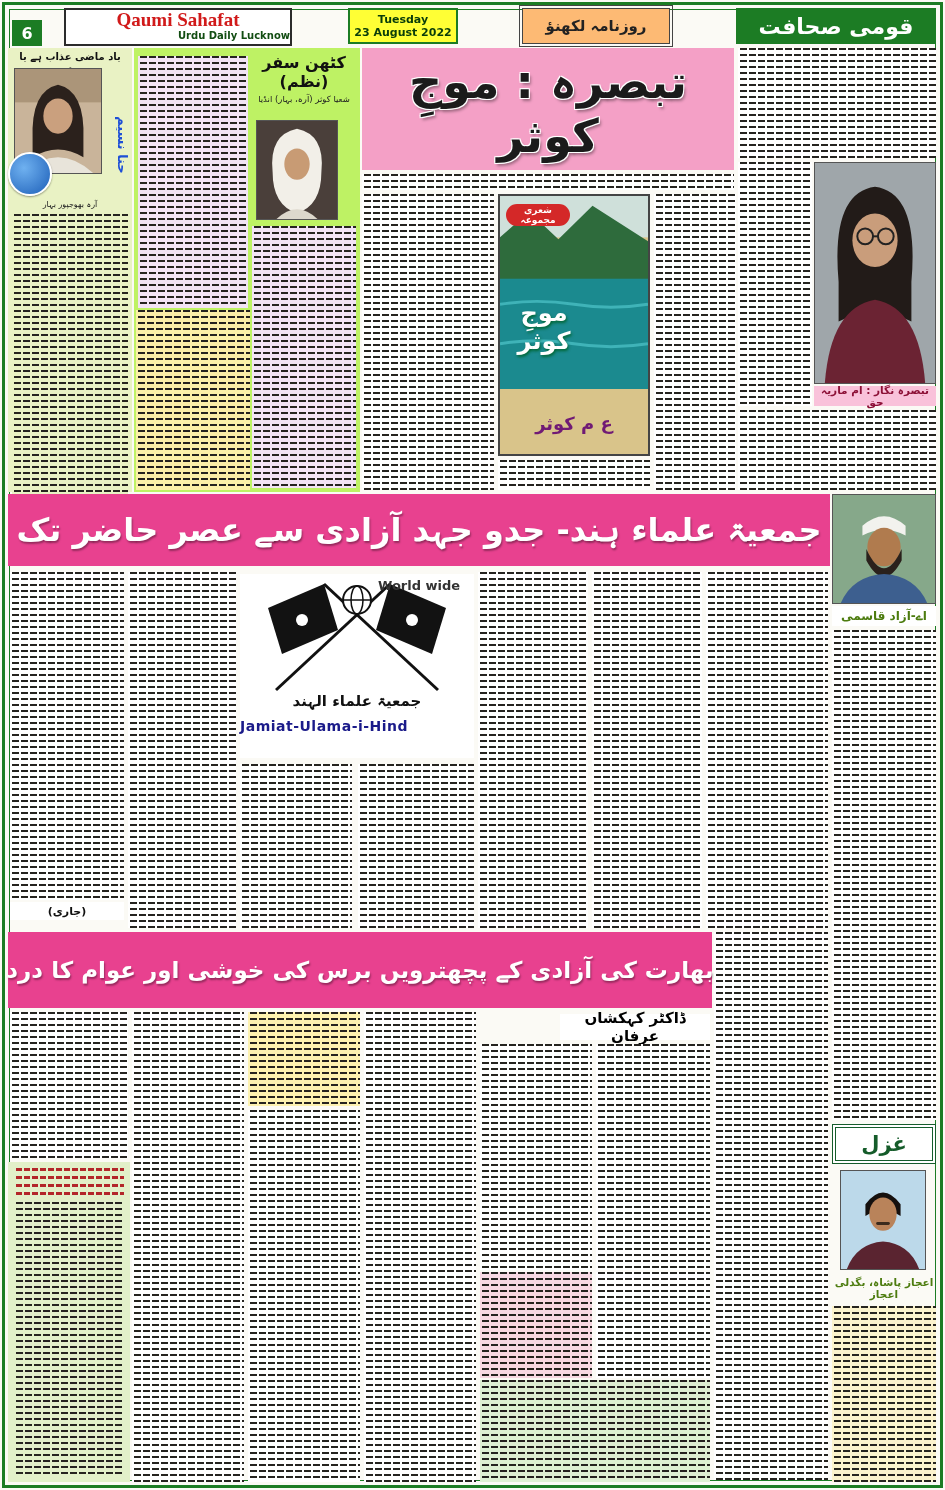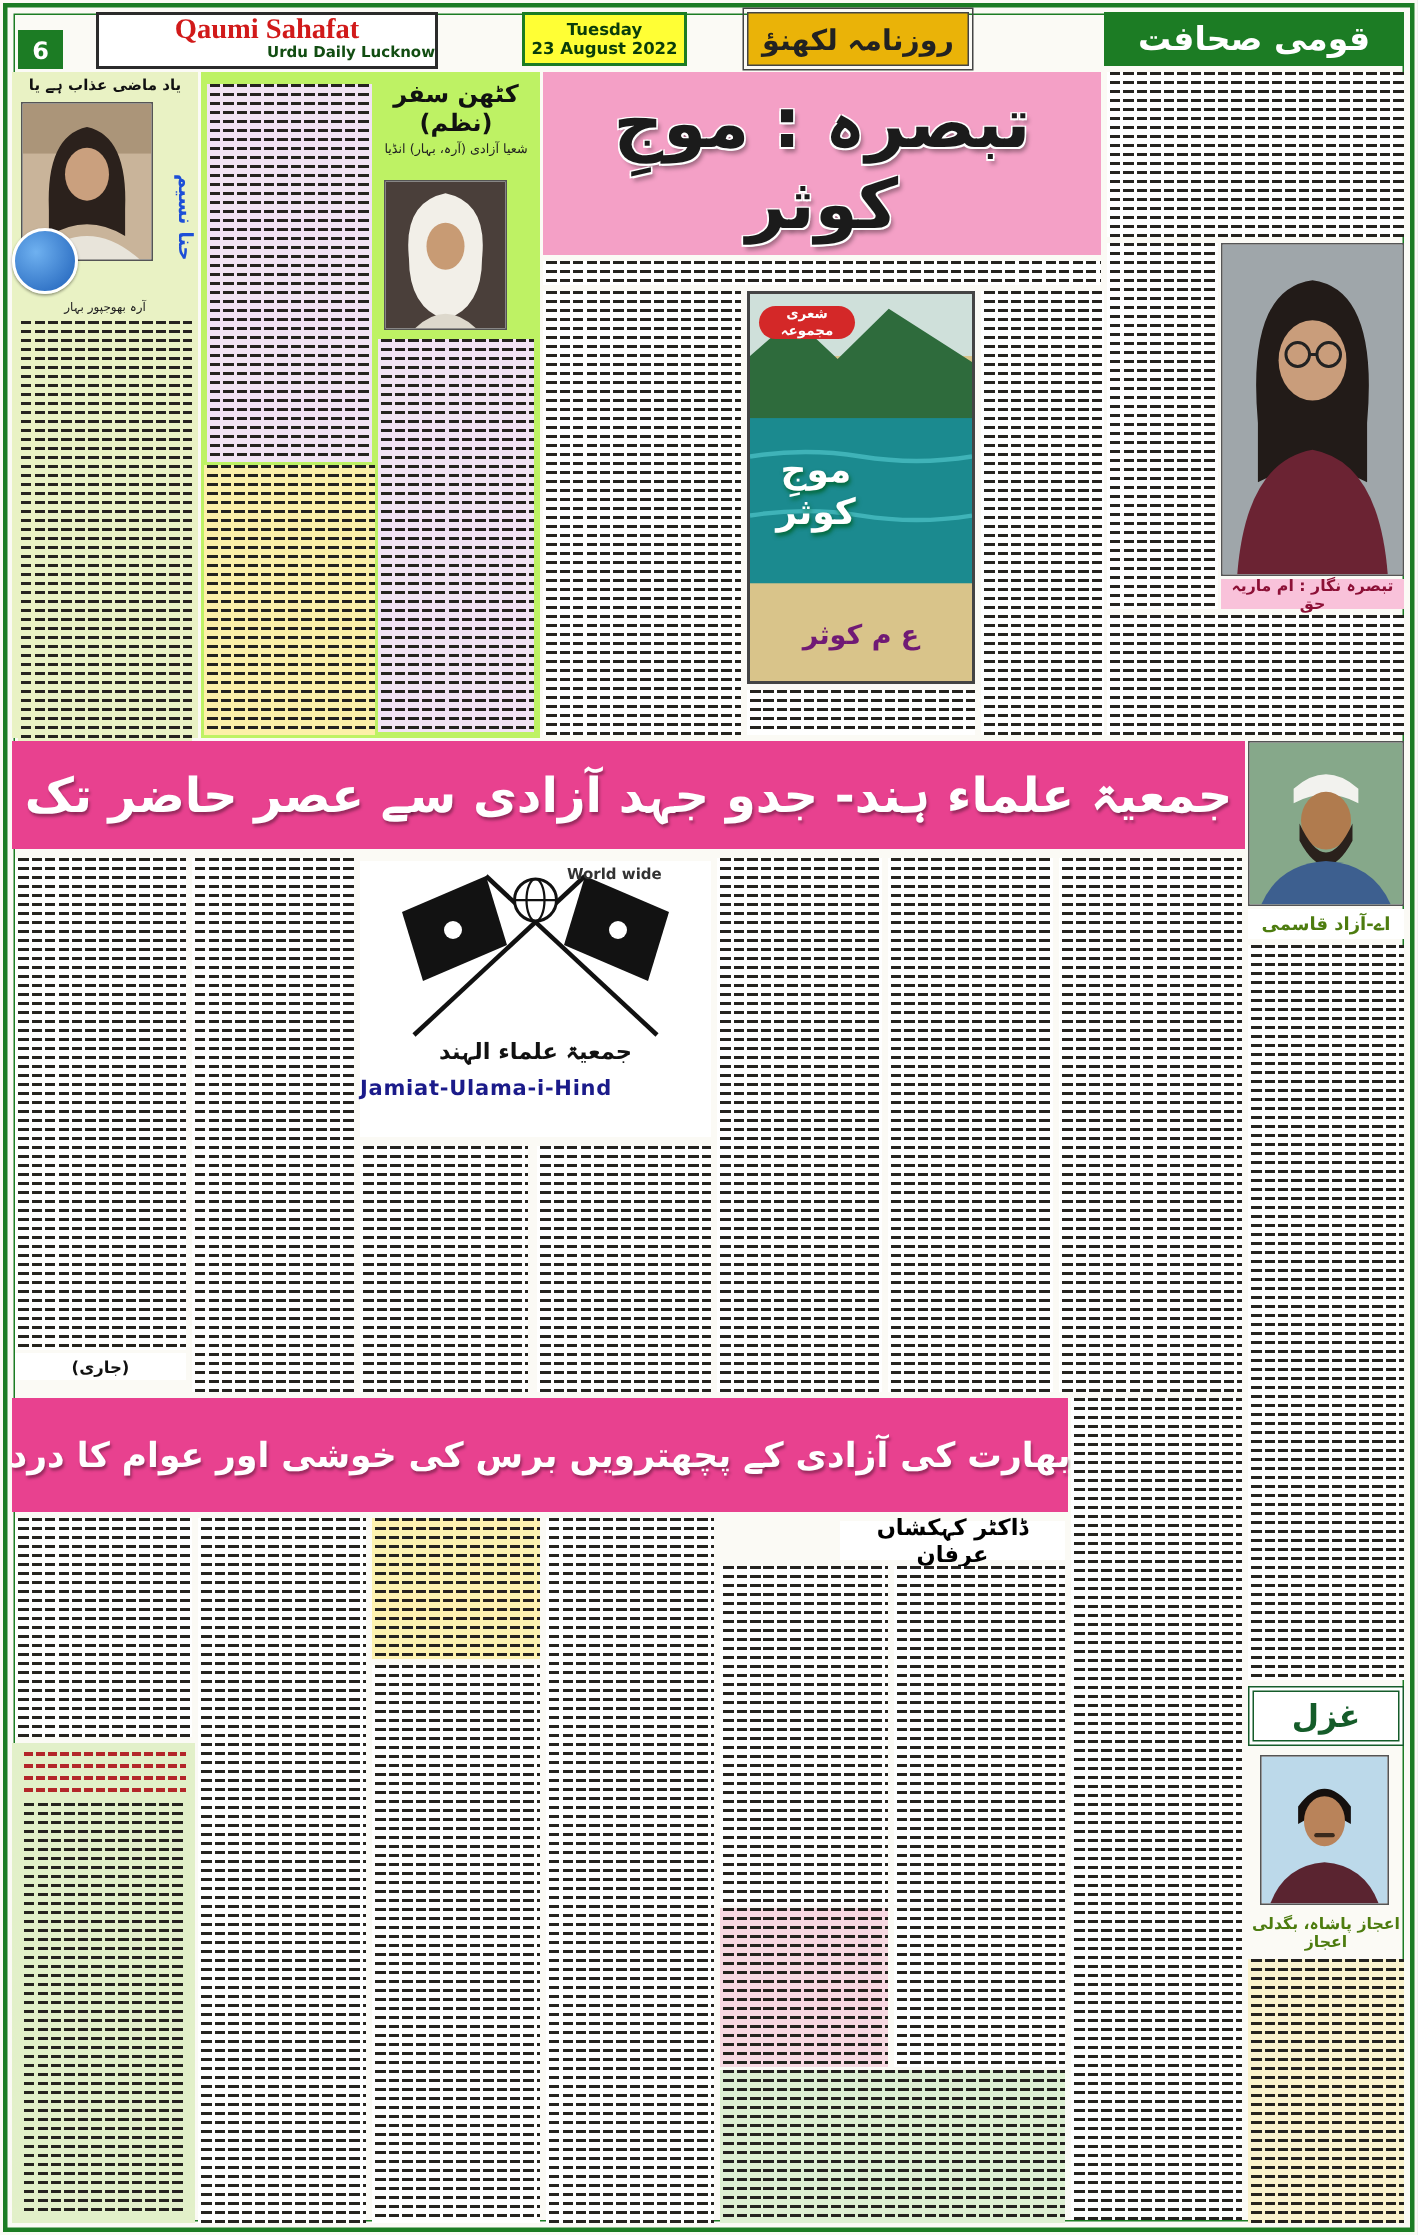--- a/index.html
+++ b/index.html
@@ -59,21 +59,21 @@
   <div class="abs" style="left:64px;top:8px;width:228px;height:38px;border:2px solid #2b2b2b;background:#fff">
     <div style="text-align:center;font-family:'Liberation Serif',serif;font-weight:bold;font-size:19px;color:#d11a1a;line-height:20px">Qaumi Sahafat</div>
     <div style="text-align:right;font-weight:bold;font-size:10px;color:#124d12">Urdu Daily Lucknow</div>
   </div>
 
   <div class="abs" style="left:348px;top:8px;width:110px;height:36px;background:var(--colors-yellow,#ffff35);border:2px solid var(--green)">
     <div style="text-align:center;font-weight:bold;font-size:11px;color:#0a3d0a;margin-top:3px">Tuesday</div>
     <div style="text-align:center;font-weight:bold;font-size:11px;color:#0a3d0a">23 August 2022</div>
   </div>
 
-  <div class="abs center u t-b" style="left:498px;top:8px;width:148px;height:36px;border:1px solid #444;outline:1px solid #444;outline-offset:2px;background:#eab308;font-size:19px;color:#222">روزنامہ لکھنؤ</div>
+  <div class="abs center u t-b" style="left:522px;top:8px;width:148px;height:36px;border:1px solid #444;outline:1px solid #444;outline-offset:2px;background:#fdba74;font-size:15px;color:#222">روزنامہ لکھنؤ</div>
 
   <div class="abs center u t-b" style="left:736px;top:8px;width:200px;height:36px;background:var(--green);color:#fff;font-size:22px">قومی صحافت</div>
 
   <div class="abs" style="left:8px;top:48px;width:124px;height:444px;background:#e9f2c4">
     <div class="abs u t-b" style="left:2px;top:3px;width:120px;font-size:10px;text-align:center;color:#111">یاد ماضی عذاب ہے یا رب</div>
     <div class="abs photo" style="left:6px;top:20px;width:88px;height:106px">
       <svg viewBox="0 0 88 106" preserveAspectRatio="none">
         <rect width="88" height="106" fill="#c9b49a"></rect>
         <rect width="88" height="34" fill="#ab9579"></rect>
         <path d="M18 72 Q16 22 44 16 Q72 22 70 72 L70 90 Q44 74 18 90 Z" fill="#2b211c"></path>
@@ -84,21 +84,21 @@
     <div class="abs" style="left:0px;top:104px;width:44px;height:44px;border-radius:50%;background:radial-gradient(circle at 35% 35%, #6fb1f0, #1d5fb8);border:2px solid #fff;box-shadow:0 1px 2px rgba(0,0,0,.4)"></div>
     <div class="abs u t-b" style="left:96px;top:26px;width:26px;height:100px;writing-mode:vertical-rl;color:#1d4fd7;font-size:13px">حنا نسیم</div>
     <div class="abs u" style="left:4px;top:152px;width:116px;font-size:8px;text-align:center;color:#222">آرہ بھوجپور بہار</div>
     <div class="abs sim" style="left:4px;top:166px;width:116px;height:320px;--bg:#e9f2c4"></div>
   </div>
 
   <div class="abs" style="left:134px;top:48px;width:226px;height:444px;background:#bef264">
     <div class="abs sim" style="left:4px;top:8px;width:110px;height:252px;--bg:#f2e3f4"></div>
     <div class="abs sim" style="left:2px;top:262px;width:114px;height:180px;--bg:#fcf0a8"></div>
     <div class="abs u t-b center" style="left:118px;top:4px;width:104px;height:40px;font-size:16px;color:#111">کٹھن سفر (نظم)</div>
-    <div class="abs u" style="left:118px;top:46px;width:104px;font-size:8.5px;text-align:center;color:#222">شعیا آزادی (آرہ، بہار) انڈیا</div>
+    <div class="abs u" style="left:118px;top:46px;width:104px;font-size:8.5px;text-align:center;color:#222">شعیا کوثر (آرہ، بہار) انڈیا</div>
     <div class="abs photo" style="left:122px;top:72px;width:82px;height:100px">
       <svg viewBox="0 0 82 100" preserveAspectRatio="none">
         <rect width="82" height="100" fill="#4a3f3a"></rect>
         <path d="M41 8 Q70 14 66 52 Q66 86 41 94 Q16 86 16 52 Q12 14 41 8 Z" fill="#f2efe8"></path>
         <ellipse cx="41" cy="44" rx="13" ry="16" fill="#c89b74"></ellipse>
         <path d="M20 100 Q41 80 62 100 Z" fill="#ddd8cc"></path>
       </svg>
     </div>
     <div class="abs sim" style="left:118px;top:178px;width:104px;height:262px;--bg:#f2e3f4"></div>
   </div>
@@ -166,21 +166,21 @@
       <line x1="36" y1="116" x2="150" y2="10" stroke="#111" stroke-width="3"></line>
       <line x1="198" y1="116" x2="84" y2="10" stroke="#111" stroke-width="3"></line>
       <polygon points="84,10 28,34 42,80 98,56" fill="#121212"></polygon>
       <polygon points="150,10 206,34 192,80 136,56" fill="#121212"></polygon>
       <circle cx="62" cy="46" r="6" fill="#fff"></circle>
       <circle cx="172" cy="46" r="6" fill="#fff"></circle>
       <circle cx="117" cy="26" r="14" fill="#fff" stroke="#111" stroke-width="2"></circle>
       <ellipse cx="117" cy="26" rx="6" ry="14" fill="none" stroke="#111" stroke-width="1.5"></ellipse>
       <line x1="103" y1="26" x2="131" y2="26" stroke="#111" stroke-width="1.5"></line>
     </svg>
-    <div class="abs" style="left:138px;top:4px;font-size:10px;color:#333;font-weight:bold">World wide</div>
+    <div class="abs" style="left:138px;top:4px;font-size:13px;color:#333;font-weight:bold">World wide</div>
     <div class="abs u t-b" style="left:0;top:118px;width:100%;text-align:center;font-size:15px;color:#111">جمعیۃ علماء الہند</div>
     <div class="abs t-b" style="left:0;top:144px;width:100%;text-align:left;font-size:14px;color:#1b1b8a;letter-spacing:.5px">Jamiat-Ulama-i-Hind</div>
   </div>
 
   <div class="abs sim" style="left:240px;top:764px;width:112px;height:164px"></div>
   <div class="abs sim" style="left:358px;top:764px;width:116px;height:164px"></div>
   <div class="abs sim" style="left:478px;top:572px;width:110px;height:356px"></div>
   <div class="abs sim" style="left:592px;top:572px;width:110px;height:356px"></div>
   <div class="abs sim" style="left:706px;top:572px;width:122px;height:356px"></div>
   <div class="abs sim" style="left:832px;top:630px;width:104px;height:490px"></div>

